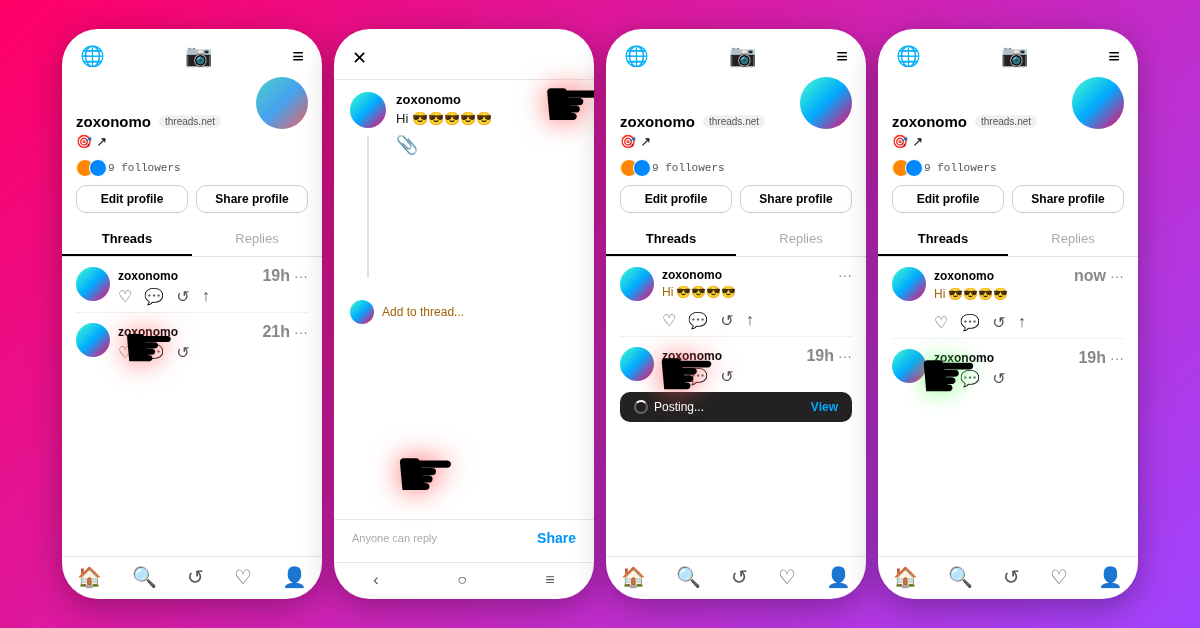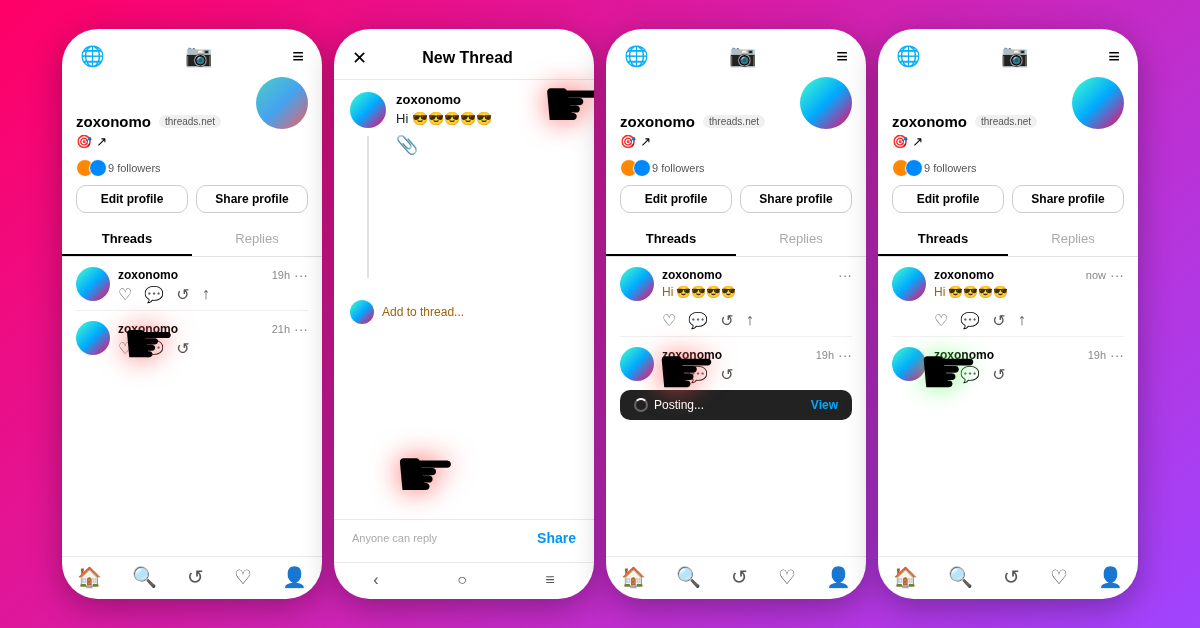--- a/index.html
+++ b/index.html
@@ -99,20 +99,21 @@
       border-radius: 50%;
       border: 1.5px solid #fff;
       display: inline-block;
       margin-right: -5px;
     }
     .followers-avatars span:nth-child(1) { background: #f80; }
     .followers-avatars span:nth-child(2) { background: #08f; }
     .followers-count {
       font-size: 11px;
       color: #555;
+      font-family: Liberation Mono, monospace;
     }
     .profile-btns {
       display: flex;
       gap: 8px;
     }
     .profile-btn {
       flex: 1;
       border: 1px solid #ccc;
       background: #fff;
       border-radius: 10px;
@@ -174,22 +175,23 @@
     .feed-username {
       font-size: 12px;
       font-weight: 700;
     }
     .feed-meta {
       display: flex;
       align-items: center;
       gap: 4px;
     }
     .feed-time {
-      font-size: 11px;
+      font-size: 16px;
       color: #888;
+      font-weight: bold;
     }
     .feed-dots {
       font-size: 14px;
       color: #888;
     }
     .feed-text {
       font-size: 12px;
       color: #a16207;
       margin-bottom: 12px;
     }
@@ -453,21 +455,20 @@
     <span class="nav-icon">🔍</span>
     <span class="nav-icon">↺</span>
     <span class="nav-icon">♡</span>
     <span class="nav-icon">👤</span>
   </div>
 </div>
 
 <div class="dialog-panel">
   <div class="dialog-header">
     <span class="dialog-close">✕</span>
-    <span class="dialog-title">New Thread</span>
   </div>
   <div class="dialog-body">
     <div style="display:flex;flex-direction:column;align-items:center;gap:4px">
       <div class="dialog-avatar"></div>
       <div style="width:2px;flex:1;background:#e0e0e0;margin-top:4px"></div>
     </div>
     <div class="dialog-input-area">
       <div class="dialog-user">zoxonomo</div>
       <div class="dialog-text">Hi 😎😎😎😎😎</div>
       <span class="dialog-attach-icon">📎</span>

